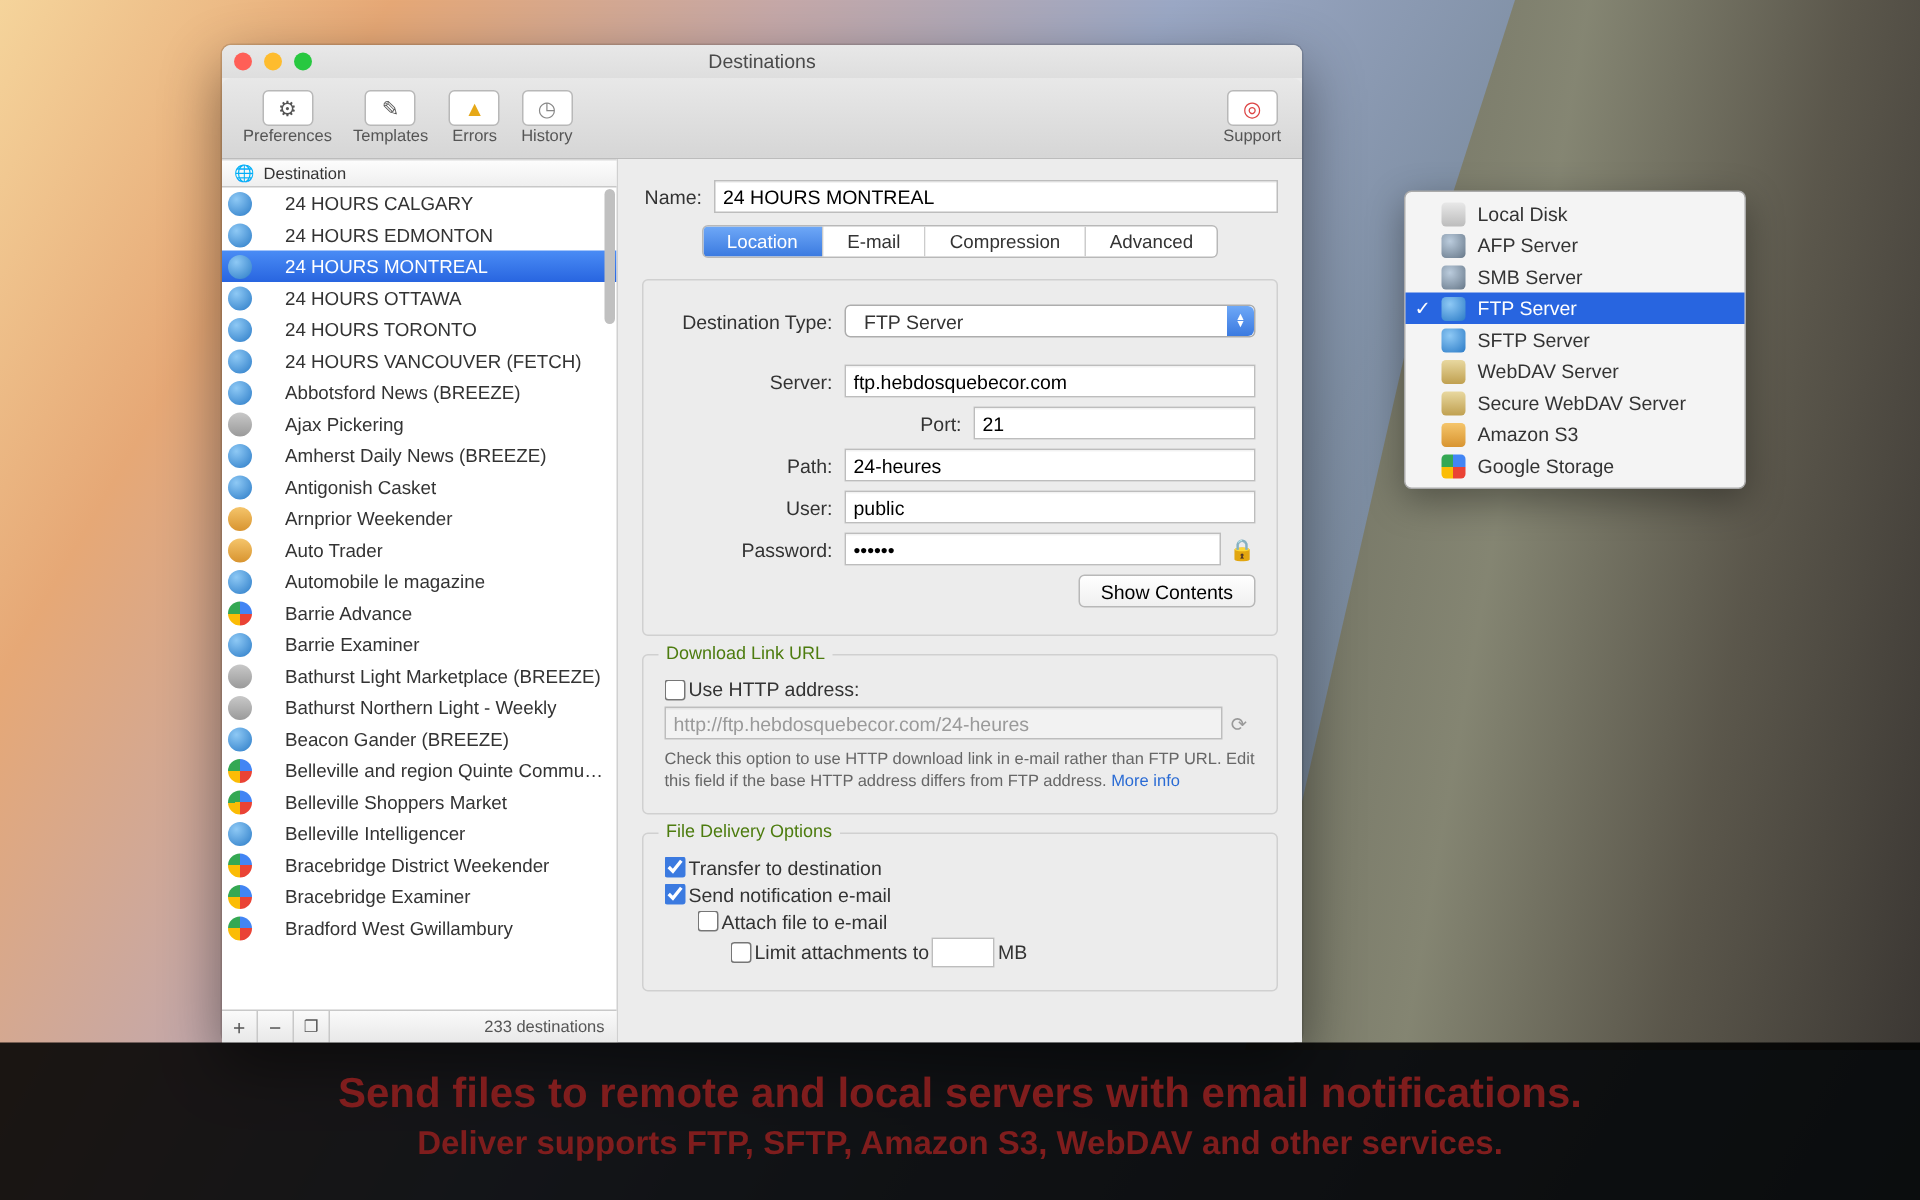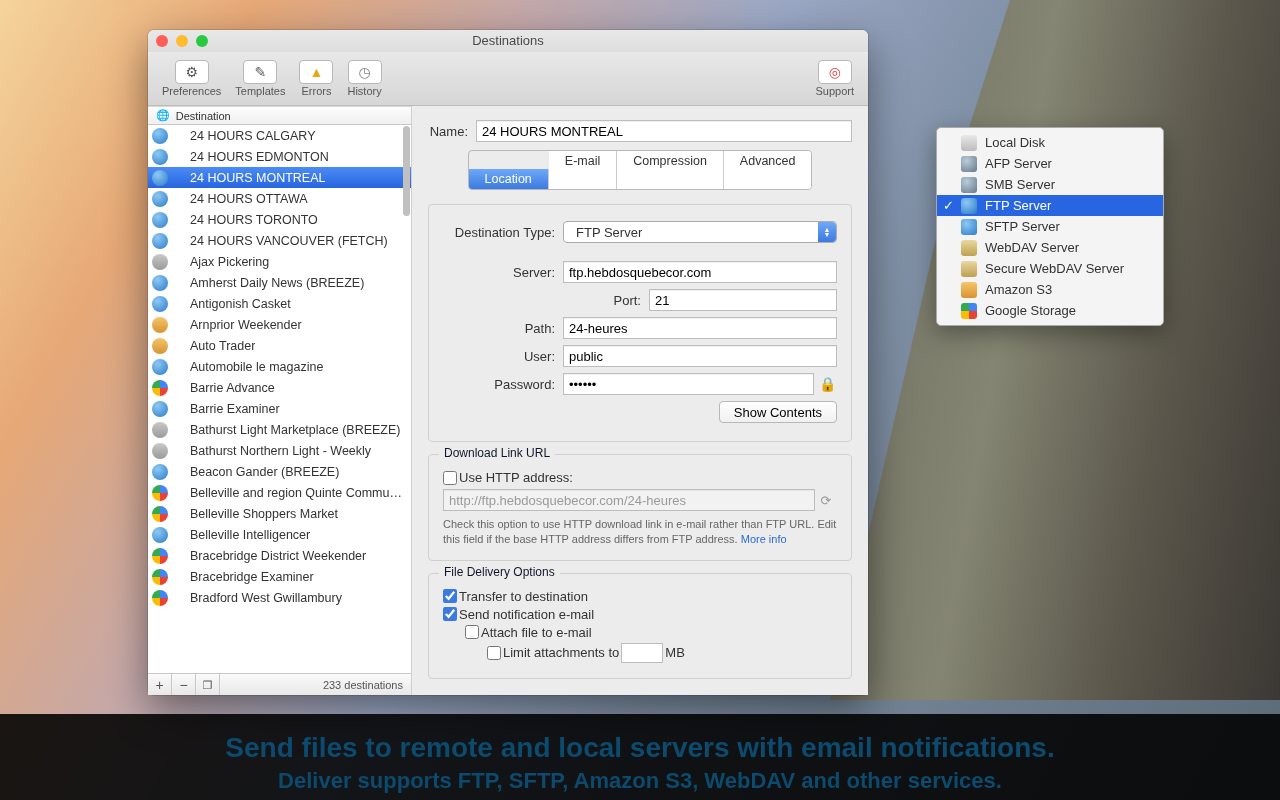--- a/index.html
+++ b/index.html
@@ -11,22 +11,22 @@
   position: relative;
   color: #333;
 }
 .mountain {
   position: absolute; right: 0; top: 0; width: 450px; height: 700px;
   background: linear-gradient(100deg, #6a6a5a 0%, #858570 40%, #5a5548 70%, #3a3530 100%);
   clip-path: polygon(40% 0, 100% 0, 100% 100%, 0 100%, 25% 30%);
   opacity: 0.95;
 }
 .caption {
-  position: absolute; bottom: 0; left: 0; right: 0; height: 86px;
-  background: rgba(0,0,0,0.88); color: #0c4a6e; text-align: center;
+  position: absolute; bottom: 0; left: 0; right: 0; height: 105px;
+  background: rgba(0,0,0,0.88); color: #7f1d1d; text-align: center;
   padding-top: 18px;
 }
 .caption h1 { font-size: 28px; font-weight: bold; }
 .caption h2 { font-size: 22px; font-weight: bold; margin-top: 4px; }
 
 
 .window {
   position: absolute; left: 148px; top: 30px; width: 720px; height: 665px;
   background: #ececec; border-radius: 6px;
   box-shadow: 0 15px 40px rgba(0,0,0,0.45), 0 0 0 1px rgba(0,0,0,0.12);
@@ -80,24 +80,24 @@
 .form-row.top label { width:48px; }
 .form-row input[type=text], .form-row input[type=password] {
   flex:1; height:22px; border:1px solid #bdbdbd; border-radius:0; padding:0 5px; font-size:13px; background:#fff;
   box-shadow: inset 0 1px 0 rgba(0,0,0,0.05);
 }
 .form-row input.short { flex:0 0 44px; }
 
 .segmented { display:flex; margin:8px auto 14px auto; width:fit-content; border:1px solid #b8b8b8; border-radius:4px; overflow:hidden; font-size:12.5px;}
 .segmented div { padding:3px 16px; background:#fff; border-right:1px solid #ccc; cursor:default;}
 .segmented div:last-child { border-right:none;}
-.segmented .active { background:linear-gradient(#6ea8f7,#3b7ae0); color:#fff;margin-top:18px; }
+.segmented .active { background:linear-gradient(#6ea8f7,#3b7ae0); color:#fff; }
 
 .group { border:1px solid #d0d0d0; border-radius:4px; padding:12px 14px; margin:0 0 12px 0; background:#ececec; position:relative;}
-.group .title { position:absolute; top:-9px; left:10px; background:#ececec; padding:0 5px; font-size:12px; color:#0f172a;}
+.group .title { position:absolute; top:-9px; left:10px; background:#ececec; padding:0 5px; font-size:12px; color:#4d7c0f;}
 
 .aqua-select { flex:1; height:22px; border:1px solid #adadad; border-radius:4px; background:#fff; display:flex; align-items:center; padding:0 6px; position:relative;}
 .aqua-select .cap { position:absolute; right:0; top:0; bottom:0; width:18px; background:linear-gradient(#6ea8f7,#3b7ae0); border-radius:0 4px 4px 0; color:#fff; display:flex; flex-direction:column; align-items:center; justify-content:center; font-size:7px; line-height:5px;}
 
 .mac-btn { height:22px; padding:0 14px; background:linear-gradient(#fff,#f0f0f0); border:1px solid #b8b8b8; border-radius:4px; font-size:13px;}
 
 .chk { display:flex; align-items:center; gap:2px; font-size:13px; margin:3px 0;}
 .chk input { width:14px; height:14px; accent-color:#3b7ae0;}
 .indent { margin-left:22px; }
 .hint { font-size:11px; color:#666; line-height:1.4; margin-top:4px;}
@@ -194,20 +194,24 @@
           </div>
           <div class="row">
             <span class="ic ic-globe"></span>
             <span class="tx">24 HOURS TORONTO</span>
           </div>
           <div class="row">
             <span class="ic ic-globe"></span>
             <span class="tx">24 HOURS VANCOUVER (FETCH)</span>
           </div>
           <div class="row">
+            <span class="ic ic-globe"></span>
+            <span class="tx">Abbotsford News (BREEZE)</span>
+          </div>
+          <div class="row">
             <span class="ic ic-gray"></span>
             <span class="tx">Ajax Pickering</span>
           </div>
           <div class="row">
             <span class="ic ic-globe"></span>
             <span class="tx">Amherst Daily News (BREEZE)</span>
           </div>
           <div class="row">
             <span class="ic ic-globe"></span>
             <span class="tx">Antigonish Casket</span>

